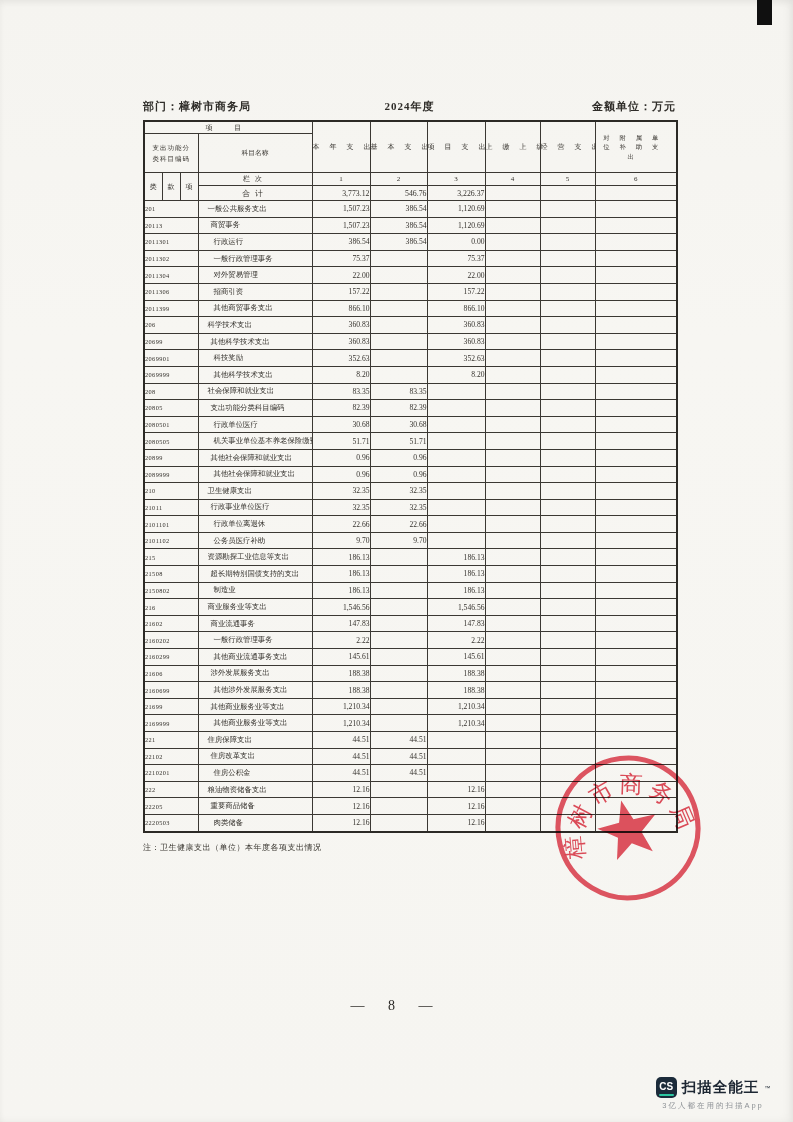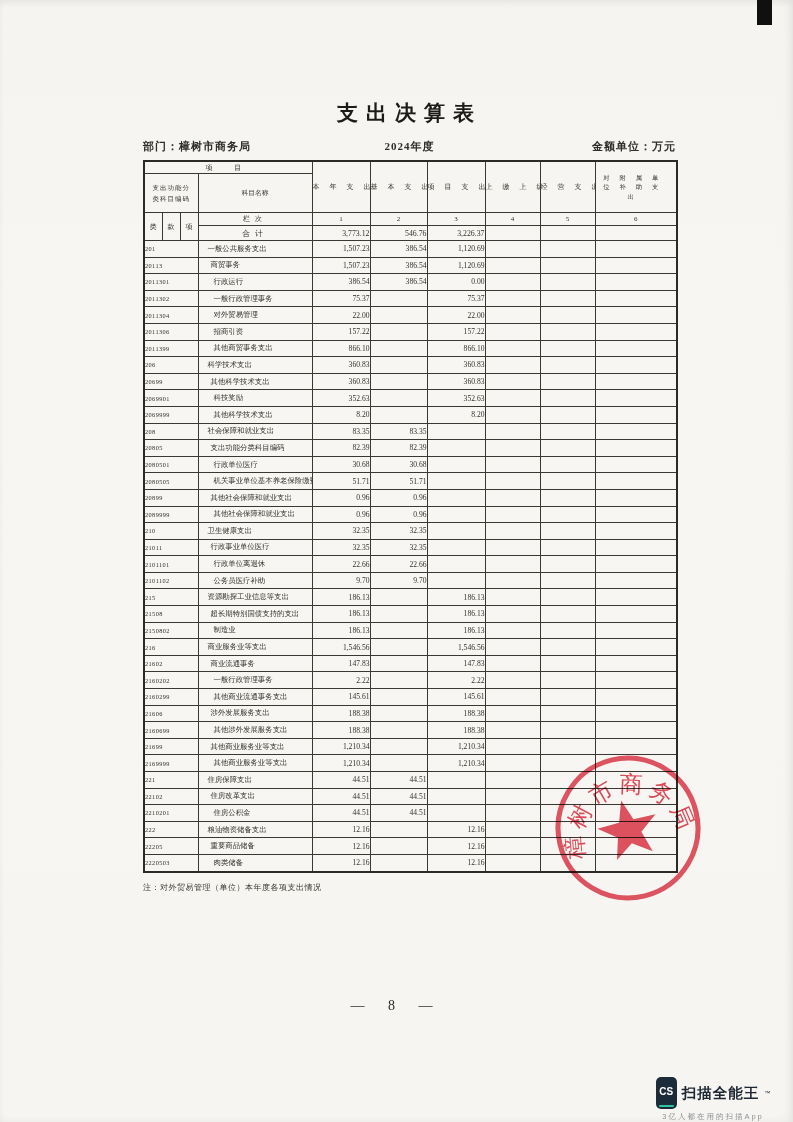--- a/index.html
+++ b/index.html
@@ -67,38 +67,37 @@
 
   .seal{
     position:absolute;left:552px;top:752px;width:152px;height:152px;
     transform:rotate(-14deg);
     opacity:0.88;mix-blend-mode:multiply;
   }
 
   .watermark{position:absolute;left:642px;top:1077px;width:142px;text-align:center;font-family:"Liberation Sans",sans-serif;}
   .wm-row{display:flex;align-items:center;justify-content:center;gap:5px;}
   .cs-badge{
-    width:21px;height:32px;background:#1b2b3a;border-radius:5px;position:relative;
+    width:21px;height:21px;background:#1b2b3a;border-radius:5px;position:relative;
     display:flex;align-items:center;justify-content:center;flex:0 0 auto;
   }
   .cs-badge .cs-txt{color:#fff;font-size:10px;font-weight:bold;letter-spacing:0;line-height:1;margin-top:-2px;}
   .cs-badge::after{content:"";position:absolute;left:3px;right:3px;bottom:2px;height:2.5px;background:#2cc6a0;border-radius:2px;}
   .app-name{font-size:14.5px;font-weight:bold;color:#1d2733;letter-spacing:1px;}
   .app-tm{font-size:6px;vertical-align:top;color:#1d2733;}
   .app-slogan{font-size:7.5px;color:#8e9296;letter-spacing:2px;margin-top:3px;}
 </style>
 </head>
 <body>
 
 <div class="page">
 
   <div class="corner-mark"></div>
 
   <div class="sheet">
-    <h1 class="doc-title">支出决算表</h1>
     <div class="meta-row">
       <span class="m-left">部门：樟树市商务局</span>
       <span class="m-center">2024年度</span>
       <span class="m-right">金额单位：万元</span>
     </div>
 
     <table class="fiscal">
       <colgroup>
         <col style="width:18px">
           <col style="width:18px">
@@ -528,21 +527,21 @@
             <td class="num">12.16</td>
             <td class="num"></td>
             <td class="num">12.16</td>
             <td class="num"></td>
             <td class="num"></td>
             <td class="num"></td>
           </tr>
         </tbody>
     </table>
 
-    <div class="note">注：对外贸易管理（单位）本年度各项支出情况</div>
+    <div class="note">注：卫生健康支出（单位）本年度各项支出情况</div>
   </div>
 
   <div class="page-number">— 8 —</div>
 
   <svg class="seal" viewBox="0 0 150 150" xmlns="http://www.w3.org/2000/svg">
     <circle cx="75" cy="75" r="69" fill="none" stroke="#dd2a3c" stroke-width="5" opacity="0.9"></circle>
     <polygon points="75,47 82.3,67.9 104.5,68.4 86.9,81.9 93.2,103.1 75,90.5 56.8,103.1 63.1,81.9 45.5,68.4 67.7,67.9" fill="#dd2a3c" opacity="0.92"></polygon>
     <defs>
       <path id="sealArc" d="M 27,88 A 48,48 0 0 1 123,88" fill="none"></path>
     </defs>

